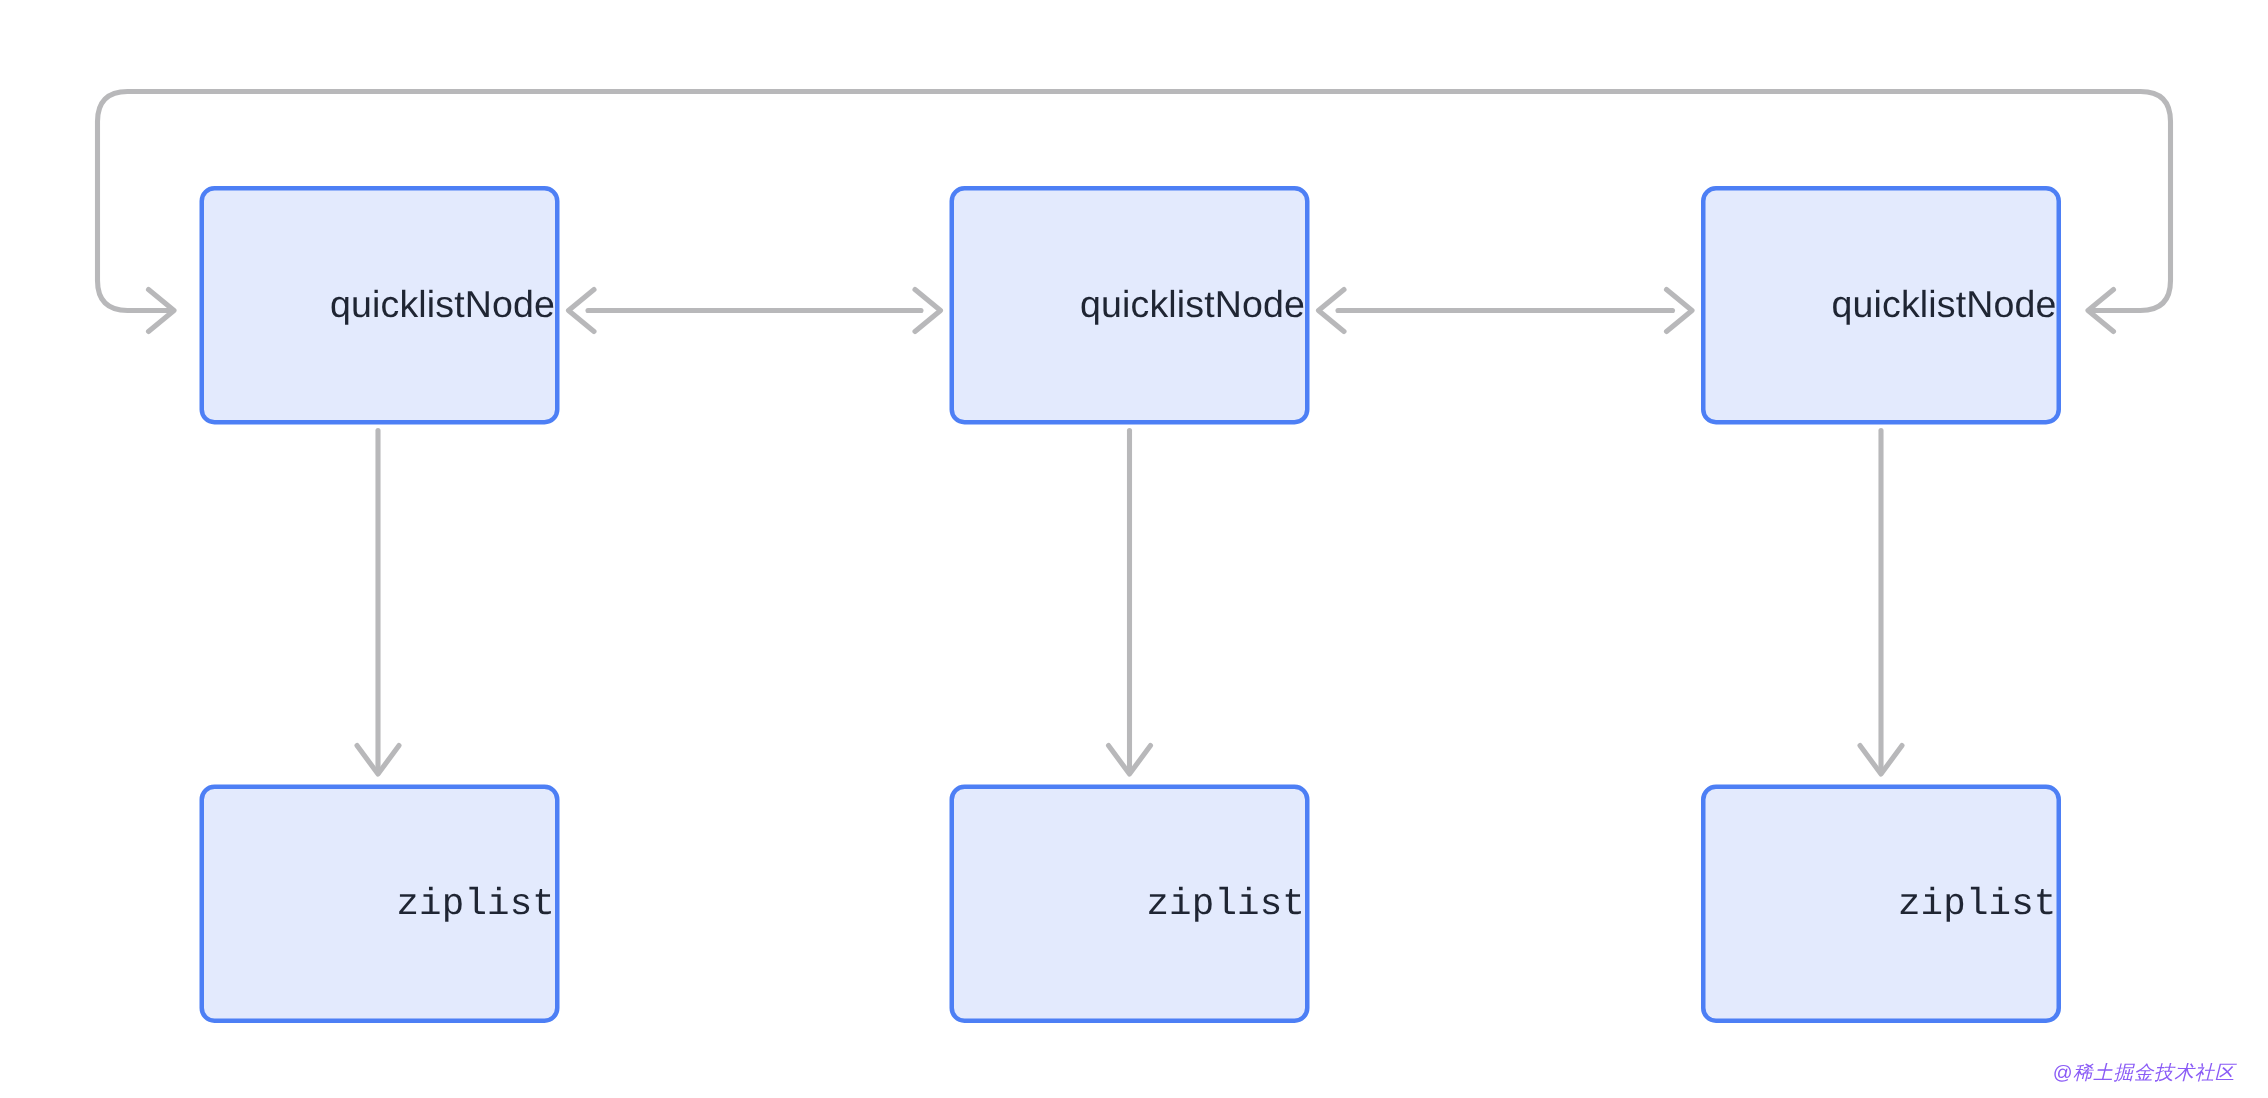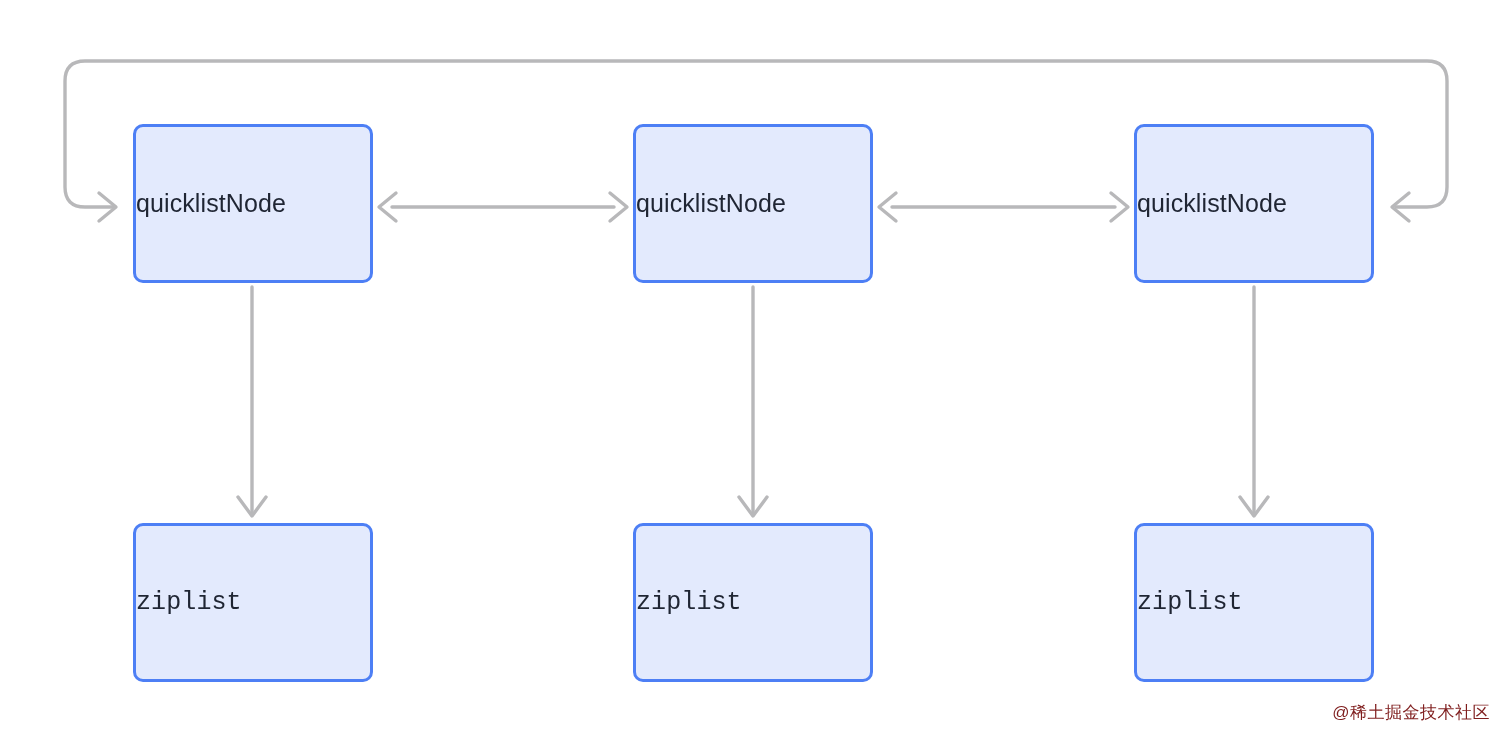--- a/index.html
+++ b/index.html
@@ -28,46 +28,47 @@
   .node-box {
     position: absolute;
     box-sizing: border-box;
     width: 240px;
     height: 159px;
     background: #e3eafd;
     border: 3px solid #4d7ff5;
     border-radius: 10px;
     display: flex;
     align-items: center;
-    justify-content: flex-start;
+    justify-content: flex-end;
     z-index: 3;
   }
   .node-label {
     font-size: 25px;
     line-height: 1;
     color: #1f2533;
     letter-spacing: 0.1px;
     white-space: nowrap;
     user-select: none;
   }
   .row-nodes  { top: 124px; }
   .row-ziplist { top: 523px; font-family: Liberation Mono, monospace; }
   .col-1 { left: 133px; }
   .col-2 { left: 633px; }
   .col-3 { left: 1134px; }
 
   .watermark {
     position: absolute;
     right: 22px;
     bottom: 8px;
-    font-size: 17px;
-    color: #7f1d1d;
+    font-size: 13px;
+    color: #8b5cf6;
     letter-spacing: 0.5px;
     user-select: none;
     z-index: 4;
+    font-style: italic;
   }
 </style>
 </head>
 <body>
 
 <div id="canvas">
 
   <svg id="edges" viewBox="0 0 1512 732" width="1512" height="732" xmlns="http://www.w3.org/2000/svg">
 
     <g fill="none" stroke="#b8b8ba" stroke-width="3.4" stroke-linecap="round" stroke-linejoin="round">

